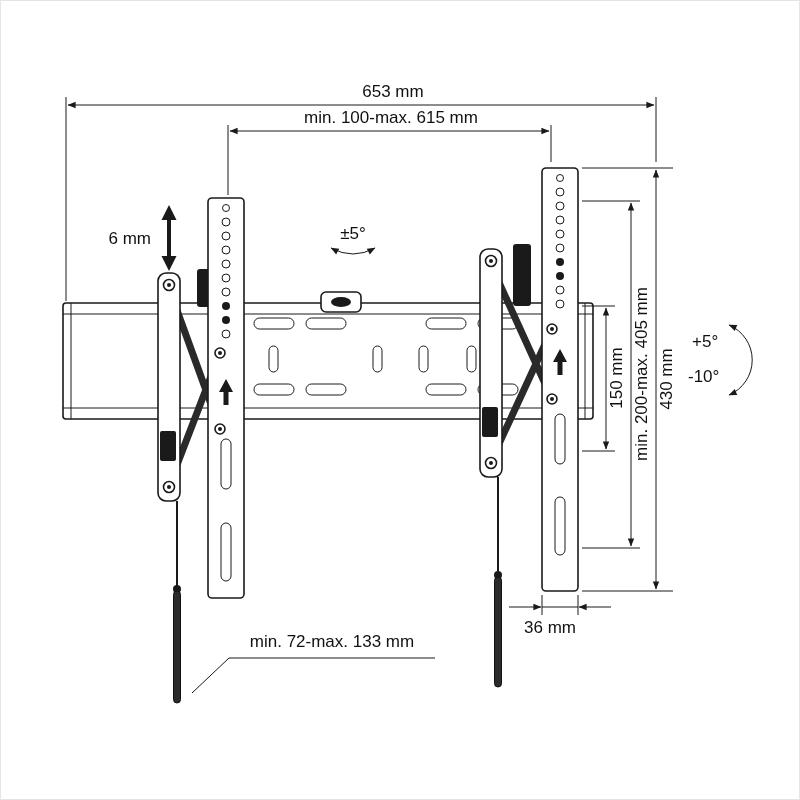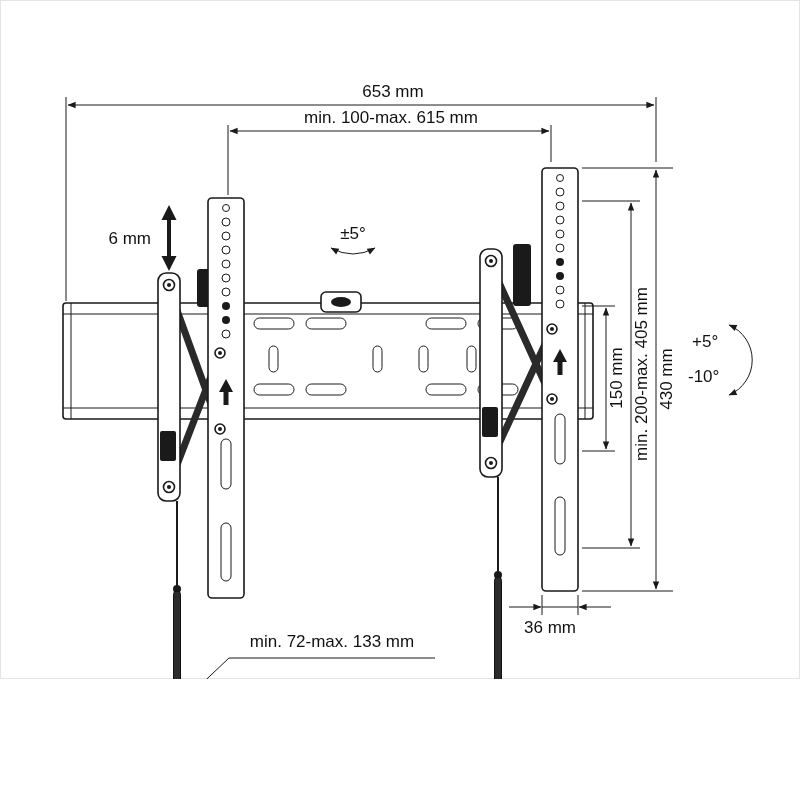--- a/index.html
+++ b/index.html
@@ -1,17 +1,17 @@
 <!DOCTYPE html>
 <html><head>
 <meta charset="utf-8">
 <style>
   html,body{margin:0;padding:0;background:#fff;}
   .frame{
-    width:800px;height:679px;box-sizing:border-box;
+    width:800px;height:800px;box-sizing:border-box;
     border:1px solid #e4e4e4;background:#fff;position:relative;
   }
   svg text{
     font-family:"Liberation Sans", sans-serif;
     font-size:17px;
     fill:#111;
   }
   .dim{stroke:#1a1a1a;stroke-width:1;fill:none;}
   .part{fill:#fff;stroke:#1a1a1a;stroke-width:1.6;}
   .thin{fill:none;stroke:#1a1a1a;stroke-width:1;}

